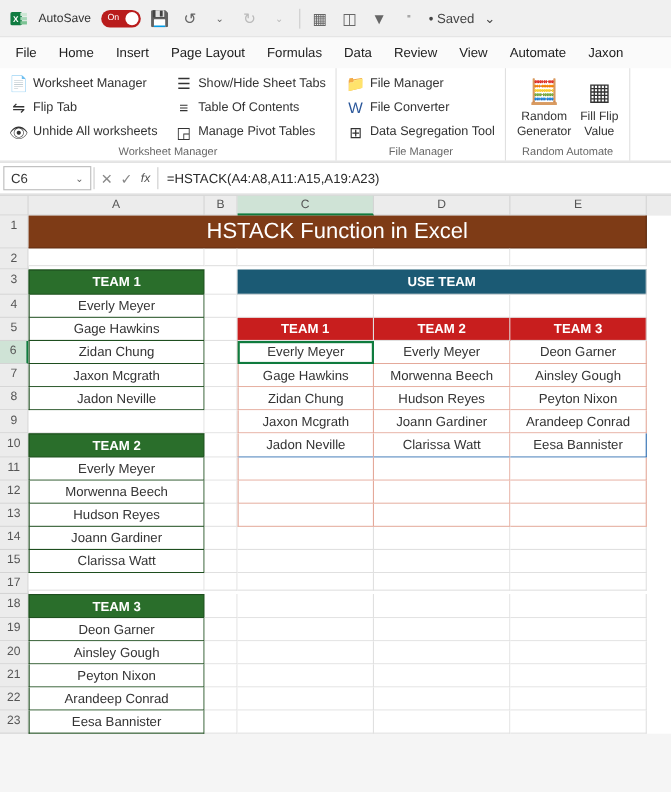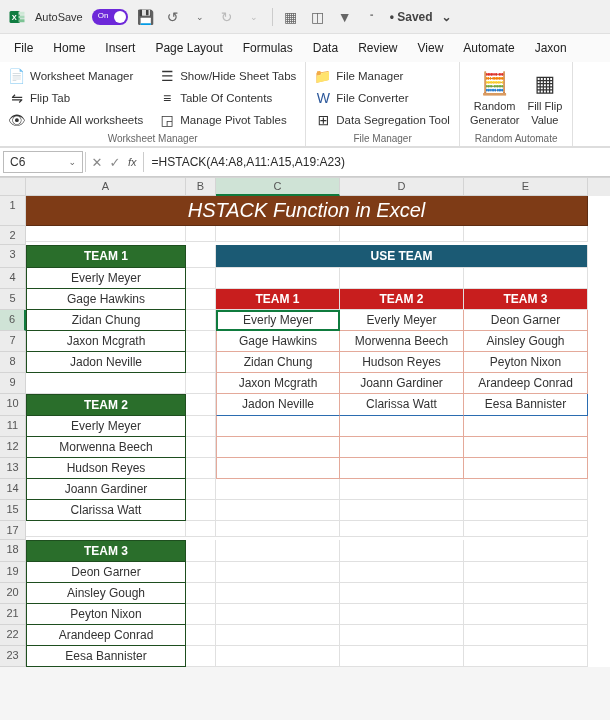--- a/index.html
+++ b/index.html
@@ -3,27 +3,27 @@
 <meta charset="utf-8">
 <style>
   * { box-sizing: border-box; margin: 0; padding: 0; font-family: "Segoe UI", sans-serif; }
   body { width: 610px; height: 720px; overflow: hidden; background: #f5f5f5; font-size: 11px; color: #333; }
 
   
   .titlebar { height: 34px; background: #f0f0f0; display: flex; align-items: center; gap: 9px; padding: 0 8px; border-bottom: 1px solid #e0e0e0;}
   .excel-icon { width: 18px; height: 18px; display: inline-block; }
   .excel-icon svg { width: 100%; height: 100%; }
   .autosave-label { font-size: 11px; }
-  .toggle { width: 36px; height: 16px; background: #6d28d9; border-radius: 8px; position: relative; }
+  .toggle { width: 36px; height: 16px; background: #b91c1c; border-radius: 8px; position: relative; }
   .toggle .label { color: #fff; font-size: 8px; position: absolute; left: 6px; top: 2px; }
   .toggle .knob { width: 12px; height: 12px; background: #fff; border-radius: 50%; position: absolute; right: 2px; top: 2px; }
   .qat-icon { width: 18px; height: 18px; display: inline-flex; align-items: center; justify-content: center; color: #666; font-size: 14px; }
   .qat-sep { width:1px; height:18px; background:#ccc; }
   .docname { font-size: 12px; margin-left: 6px; }
-  .saved { color: #444; font-size: 12px; font-weight: bold;}
+  .saved { color: #444; font-size: 12px;}
 
   
   .menutabs { height: 28px; display: flex; align-items: center; padding: 0 6px; gap: 4px; background: #fafafa;}
   .menutab { padding: 4px 8px; font-size: 12px; color: #222; border-radius: 4px; }
 
   
   .ribbon { display: flex; background: #fff; border-bottom: 1px solid #ddd; position:relative; }
   .rgroup { padding: 4px 6px 2px 6px; border-right: 1px solid #e0e0e0; position:relative; }
   .rgroup-title { font-size: 10px; color: #666; text-align: center; position:absolute; bottom:2px; left:0; right:0;}
   .rcol { display: flex; flex-direction: column; gap: 2px; padding-bottom:14px;}
@@ -47,21 +47,21 @@
   .colheads { display: grid; grid-template-columns: 26px 160px 30px 124px 124px 124px; background: #ececec; border-top:1px solid #d4d4d4;}
   .colhead { border-right: 1px solid #d4d4d4; border-bottom: 1px solid #d4d4d4; text-align: center; font-size: 11px; padding: 2px 0; color:#555;}
   .colhead.sel { background:#cfe3d6; border-bottom:2px solid #0f7b3e;}
 
   .grow { display: grid; grid-template-columns: 26px 160px 30px 124px 124px 124px; }
   .rowhead { border-right: 1px solid #d4d4d4; border-bottom:1px solid #d4d4d4; background: #ececec; text-align: center; font-size: 11px; padding: 3px 0; color:#555;}
   .rowhead.sel { background:#cfe3d6; border-right:2px solid #0f7b3e;}
   .cell { border-right: 1px solid #e0e0e0; border-bottom: 1px solid #e0e0e0; font-size: 12px; padding: 3px 4px; background:#fff;}
   .blank { background: #fff; }
 
-  .title-merge { grid-column: 2 / span 5; background: #7e3b16; color: #fff; font-size: 20px; text-align: center; padding: 3px 0; border-right:1px solid #5e2c11; border-bottom:1px solid #5e2c11;font-style:italic;}
+  .title-merge { grid-column: 2 / span 5; background: #7e3b16; color: #fff; font-size: 20px; text-align: center; padding: 3px 0; border-right:1px solid #5e2c11; border-bottom:1px solid #5e2c11;}
   .spacer-row .cell, .spacer-row .blank { height: 16px; }
 
   .team-head { background: #2a6e2b; color:#fff; text-align:center; font-weight:bold; border:1px solid #1e4e1f;}
   .team-cell { text-align:center; border-left:1px solid #1e4e1f!important; border-right:1px solid #1e4e1f!important; border-bottom:1px solid #1e4e1f!important; padding:3px 0;}
 
   .usecase-head { grid-column: 4 / span 3; background:#1b5a74; color:#fff; text-align:center; font-weight:bold; padding:4px 0;}
 
   .red-head { background:#c81e1e; color:#fff; text-align:center; font-weight:bold; padding:3px 0;}
   .out-cell { text-align:center; border-right:1px solid #e4a99a!important; border-bottom:1px solid #e4a99a!important; padding:3px 0;}
   .out-cell.first-col { border-left:1px solid #e4a99a!important;}

